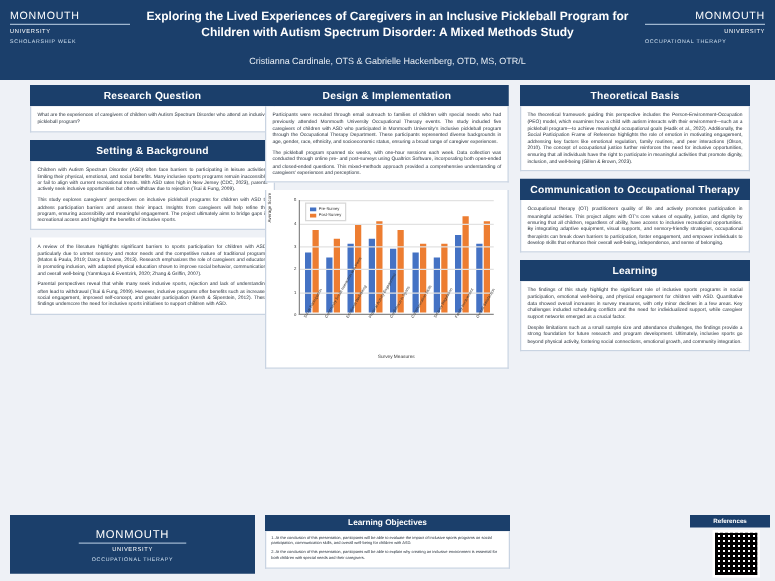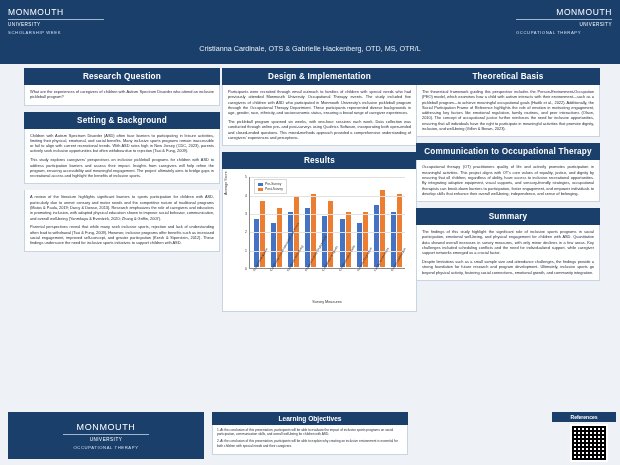--- a/index.html
+++ b/index.html
@@ -85,21 +85,21 @@
     margin-top: 2px;
   }
 
   
   .col {
     position: absolute;
     top: 68px;
     width: 196px;
   }
   .col-left { left: 24px; }
-  .col-mid { left: 222px; width: 195px; }
+  .col-mid { left: 212px; width: 195px; }
   .col-right { left: 416px; width: 184px; }
 
   .section { margin-bottom: 6px; }
   .sec-head {
     background: #1b3f6b;
     color: #ffffff;
     font-size: 8.2px;
     font-weight: bold;
     text-align: center;
     padding: 4px 2px;
@@ -297,20 +297,21 @@
 <div class="poster">
 
   <div class="header">
     <div class="logo-left">
       <div class="logo-word">MONMOUTH</div>
       <div class="logo-rule"></div>
       <div class="logo-sub">UNIVERSITY</div>
       <div class="logo-tag">SCHOLARSHIP WEEK</div>
     </div>
 
+    <div class="header-title">Exploring the Lived Experiences of Caregivers in an Inclusive Pickleball Program for Children with Autism Spectrum Disorder: A Mixed Methods Study</div>
     <div class="header-authors">Cristianna Cardinale, OTS &amp; Gabrielle Hackenberg, OTD, MS, OTR/L</div>
 
     <div class="logo-right">
       <div class="logo-word">MONMOUTH</div>
       <div class="logo-rule"></div>
       <div class="logo-sub">UNIVERSITY</div>
       <div class="logo-tag">OCCUPATIONAL THERAPY</div>
     </div>
   </div>
 
@@ -344,21 +345,20 @@
 
     <div class="section">
       <div class="sec-head">Design &amp; Implementation</div>
       <div class="sec-body">
         <p>Participants were recruited through email outreach to families of children with special needs who had previously attended Monmouth University Occupational Therapy events. The study included five caregivers of children with ASD who participated in Monmouth University's inclusive pickleball program through the Occupational Therapy Department. These participants represented diverse backgrounds in age, gender, race, ethnicity, and socioeconomic status, ensuring a broad range of caregiver experiences.</p>
         <p>The pickleball program spanned six weeks, with one-hour sessions each week. Data collection was conducted through online pre- and post-surveys using Qualtrics Software, incorporating both open-ended and closed-ended questions. This mixed-methods approach provided a comprehensive understanding of caregivers' experiences and perceptions.</p>
       </div>
     </div>
 
     <div class="section">
-      <div class="sec-head">Results</div>
       <div class="chart-wrap">
         <div class="chart">
           <div class="y-label">Average Score</div>
           <div class="y-ticks" id="yticks">
               <div class="y-tick" style="top: 96px;">0</div>
               <div class="y-tick" style="top: 77.6px;">1</div>
               <div class="y-tick" style="top: 59.2px;">2</div>
               <div class="y-tick" style="top: 40.8px;">3</div>
               <div class="y-tick" style="top: 22.4px;">4</div>
               <div class="y-tick" style="top: 4px;">5</div>
@@ -446,21 +446,21 @@
     </div>
 
     <div class="section">
       <div class="sec-head">Communication to Occupational Therapy</div>
       <div class="sec-body">
         <p>Occupational therapy (OT) practitioners quality of life and actively promotes participation in meaningful activities. This project aligns with OT's core values of equality, justice, and dignity by ensuring that all children, regardless of ability, have access to inclusive recreational opportunities. By integrating adaptive equipment, visual supports, and sensory-friendly strategies, occupational therapists can break down barriers to participation, foster engagement, and empower individuals to develop skills that enhance their overall well-being, independence, and sense of belonging.</p>
       </div>
     </div>
 
     <div class="section">
-      <div class="sec-head">Summary</div>
+      <div class="sec-head">Learning</div>
       <div class="sec-body">
         <p>The findings of this study highlight the significant role of inclusive sports programs in social participation, emotional well-being, and physical engagement for children with ASD. Quantitative data showed overall increases in survey measures, with only minor declines in a few areas. Key challenges included scheduling conflicts and the need for individualized support, while caregiver support networks emerged as a crucial factor.</p>
         <p>Despite limitations such as a small sample size and attendance challenges, the findings provide a strong foundation for future research and program development. Ultimately, inclusive sports go beyond physical activity, fostering social connections, emotional growth, and community integration.</p>
       </div>
     </div>
 
   </div>
 
   <div class="footer-logo">
     <div class="logo-word">MONMOUTH</div>

